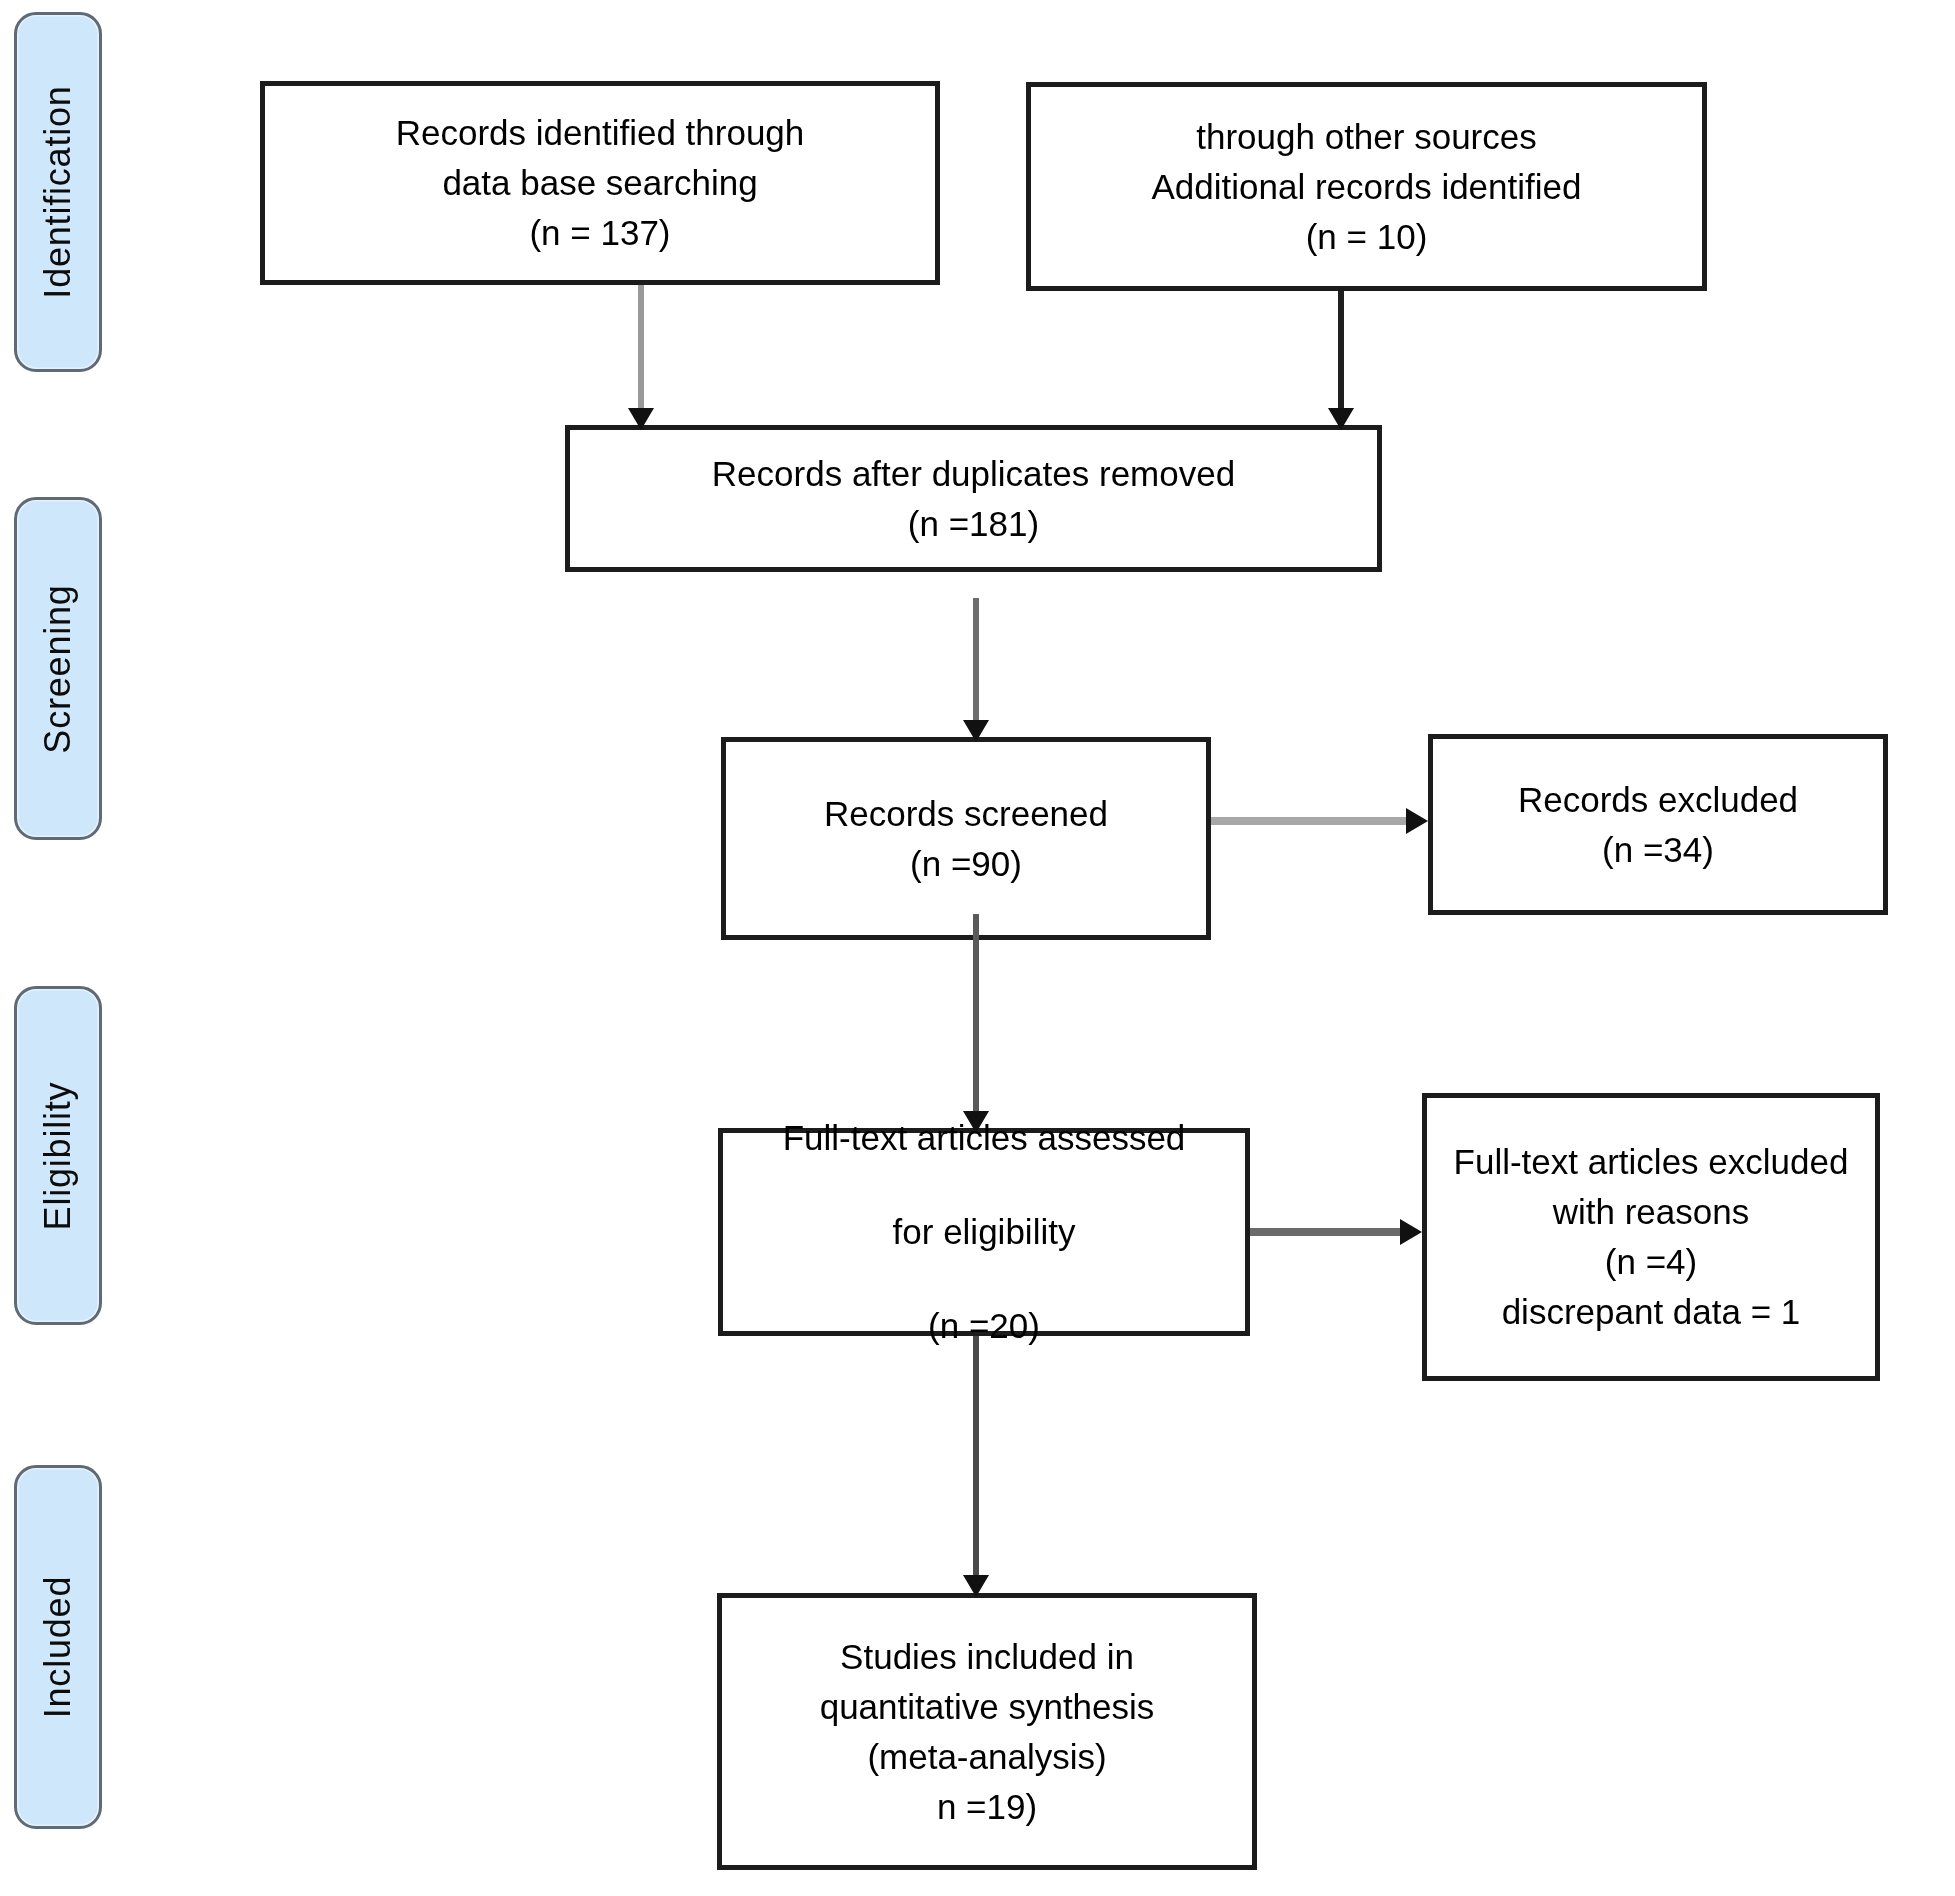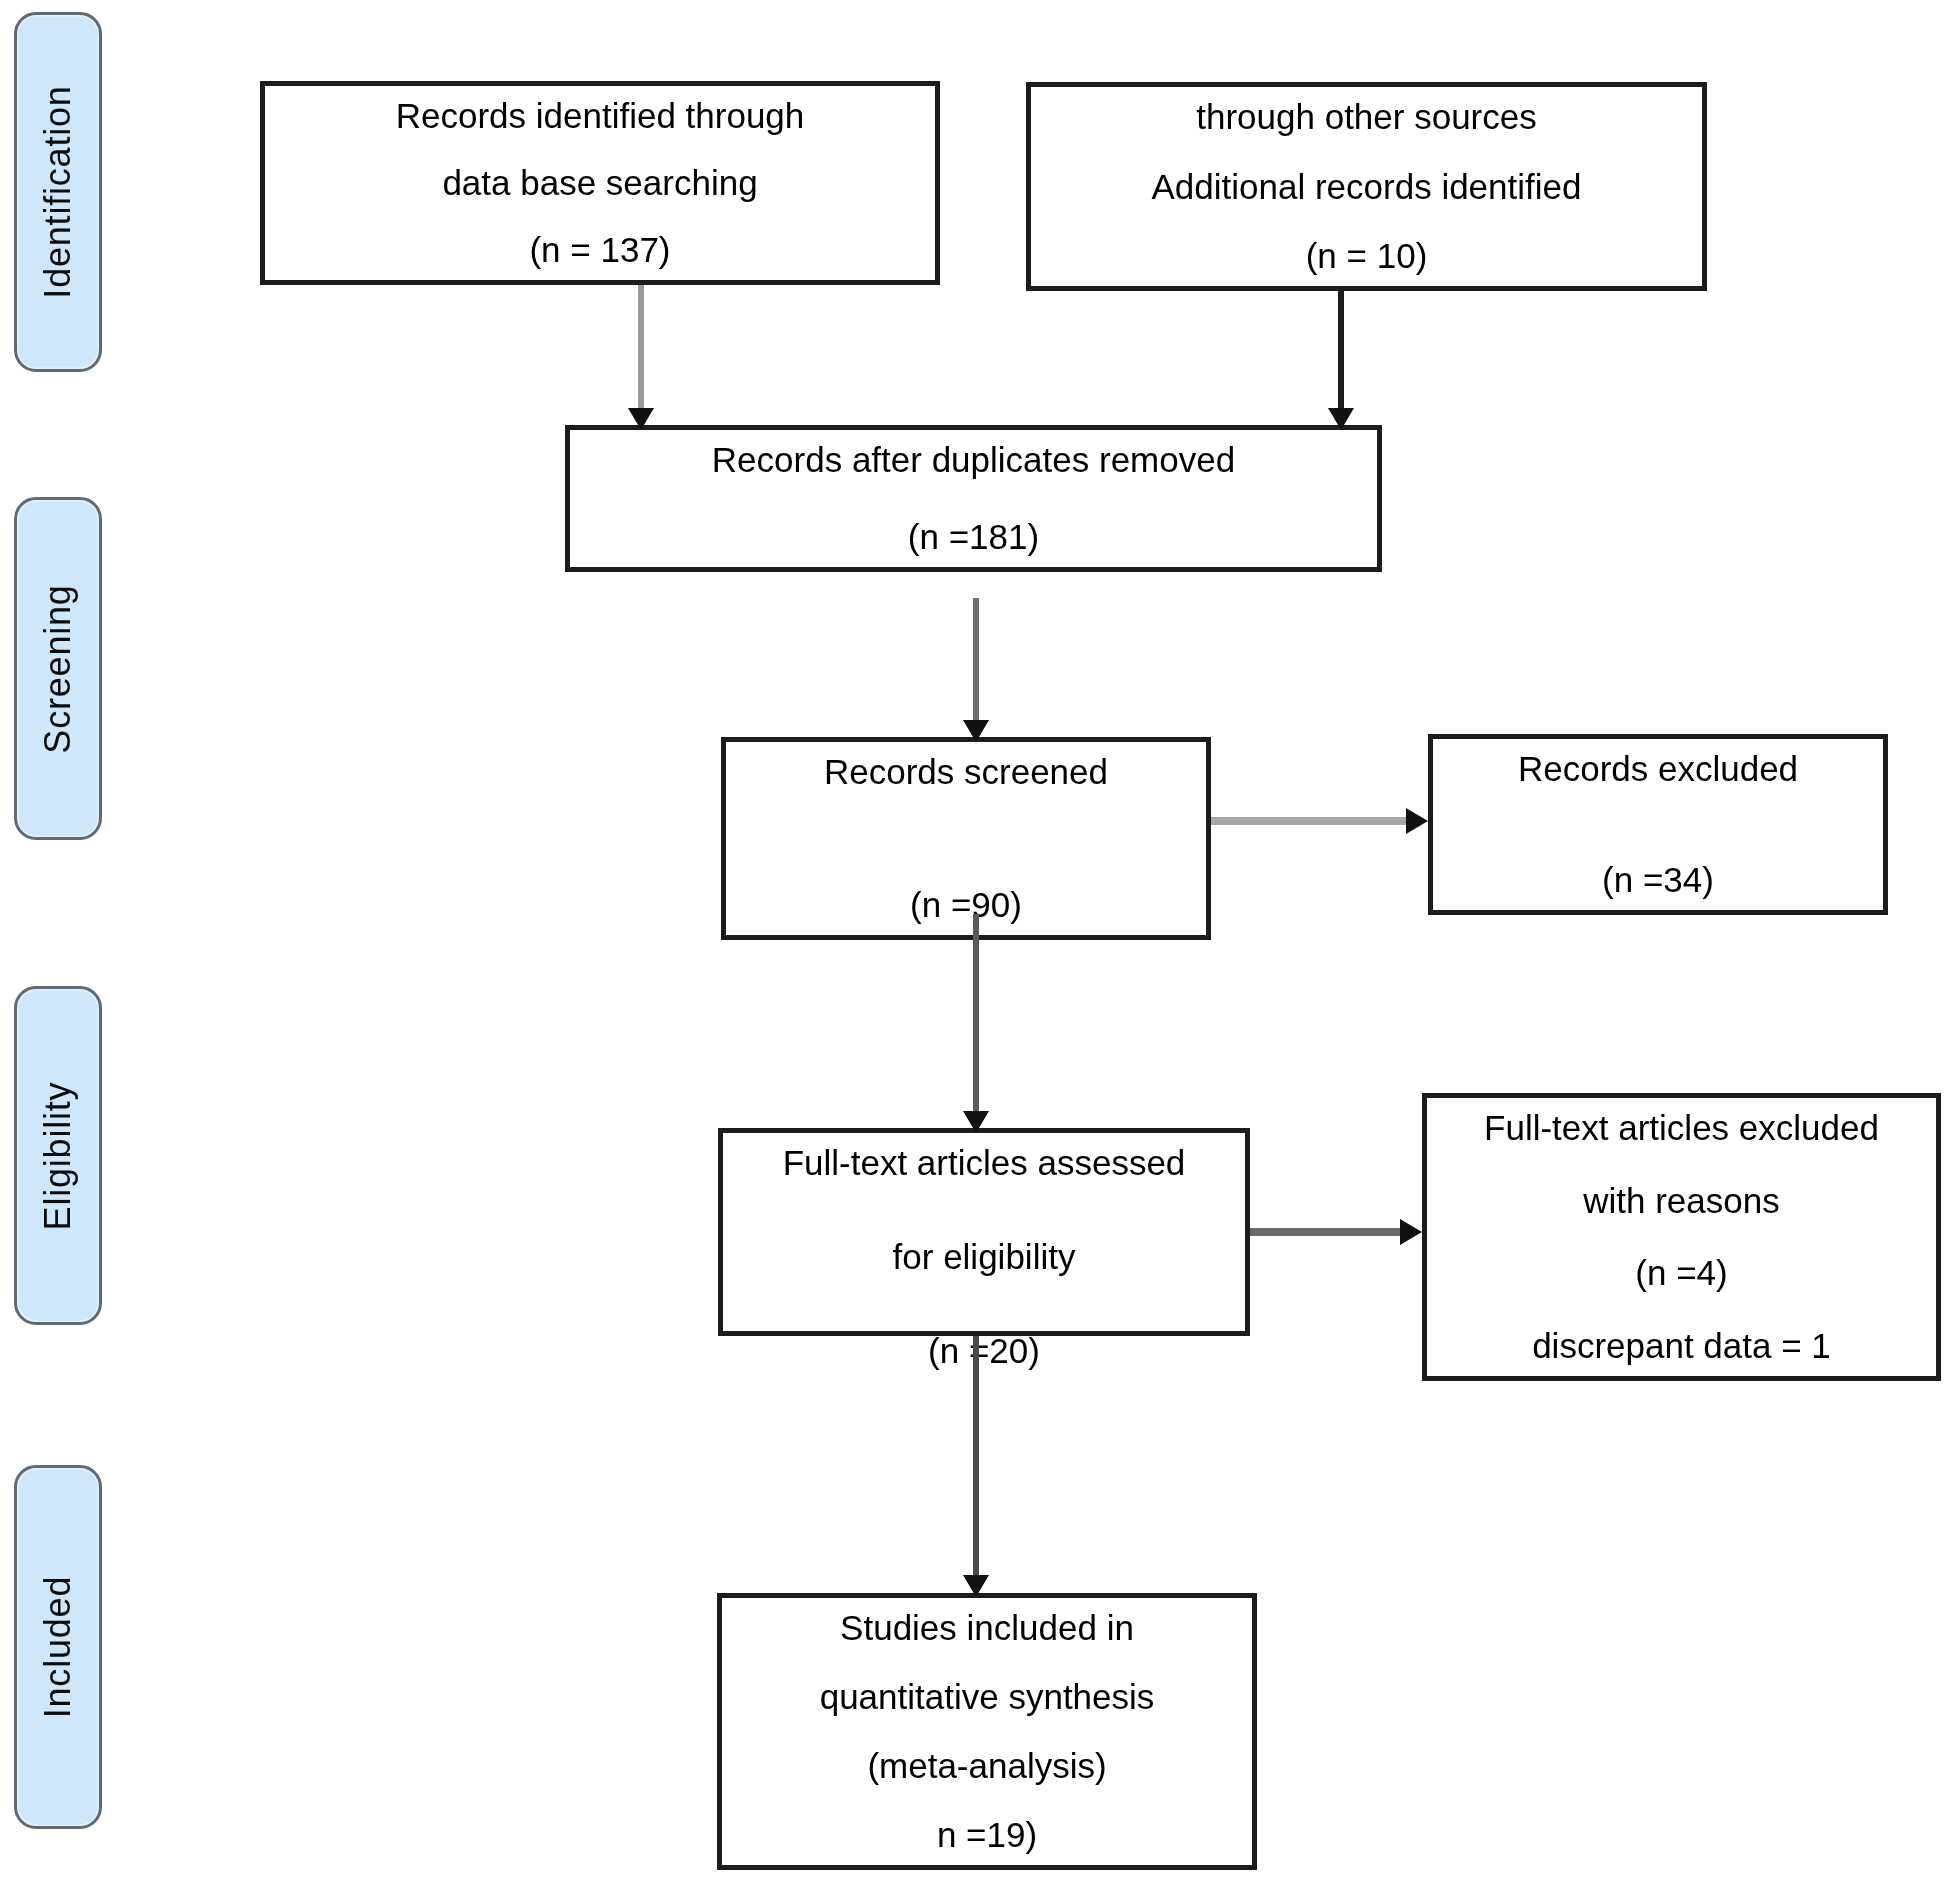--- a/index.html
+++ b/index.html
@@ -35,21 +35,21 @@
   }
   
   .flow-box {
     position: absolute;
     background: #ffffff;
     border: 5.5px solid #1c1c1c;
     box-sizing: border-box;
     display: flex;
     flex-direction: column;
     align-items: center;
-    justify-content: space-between;
+    justify-content: center;
     text-align: center;
     font-size: 35px;
     line-height: 50px;
     color: #000000;
     padding: 4.7px 7.8px;
   }
   
   .vline { position: absolute; width: 5.5px; }
   .hline { position: absolute; height: 7.8px; }
   .head-down {
@@ -106,21 +106,21 @@
   <div class="flow-box" style="left:1428px;top:734px;width:460px;height:181px;">
     <div>Records excluded</div>
     <div>(n =34)</div>
   </div>
 
   <div class="flow-box" style="left:718px;top:1128px;width:532px;height:208px;gap:44px;">
     <div>Full-text articles assessed</div>
     <div>for eligibility</div>
     <div>(n =20)</div>
   </div>
-  <div class="flow-box" style="left:1422px;top:1093px;width:519px;height:288px;">
+  <div class="flow-box" style="left:1422px;top:1093px;width:458px;height:288px;">
     <div>Full-text articles excluded</div>
     <div>with reasons</div>
     <div>(n =4)</div>
     <div>discrepant data = 1</div>
   </div>
 
   <div class="flow-box" style="left:717px;top:1593px;width:540px;height:277px;">
     <div>Studies included in</div>
     <div>quantitative synthesis</div>
     <div>(meta-analysis)</div>

